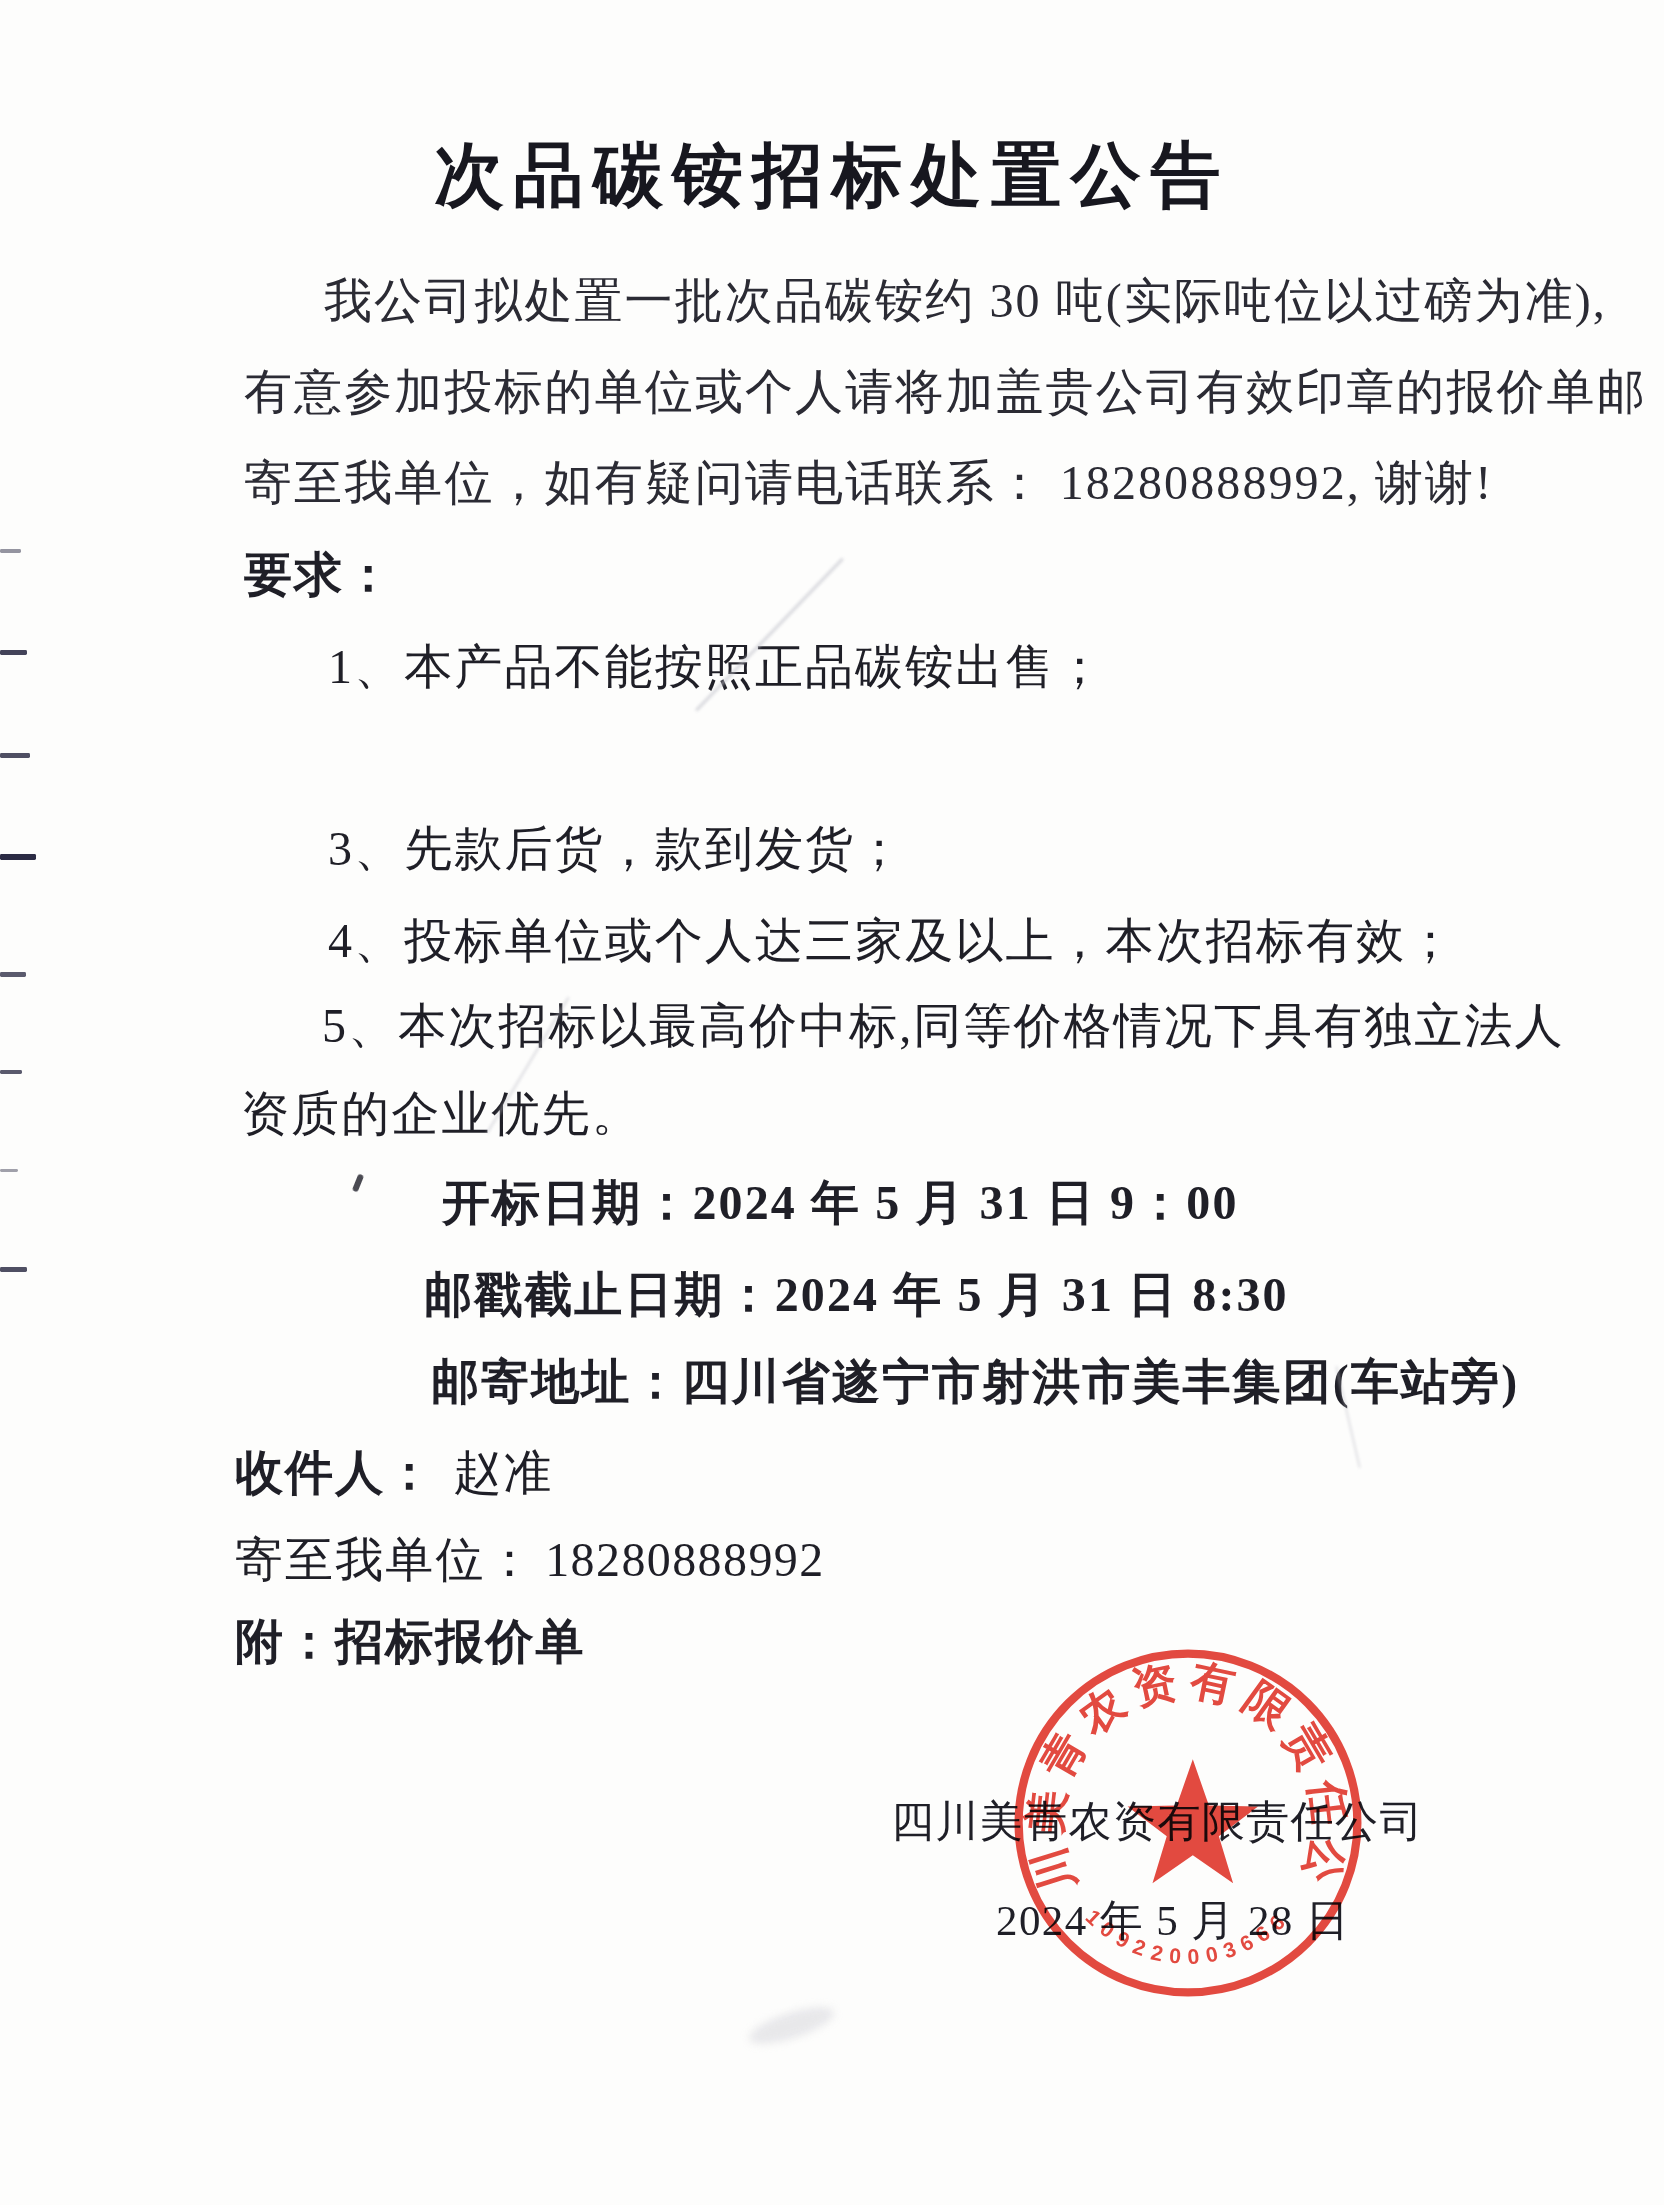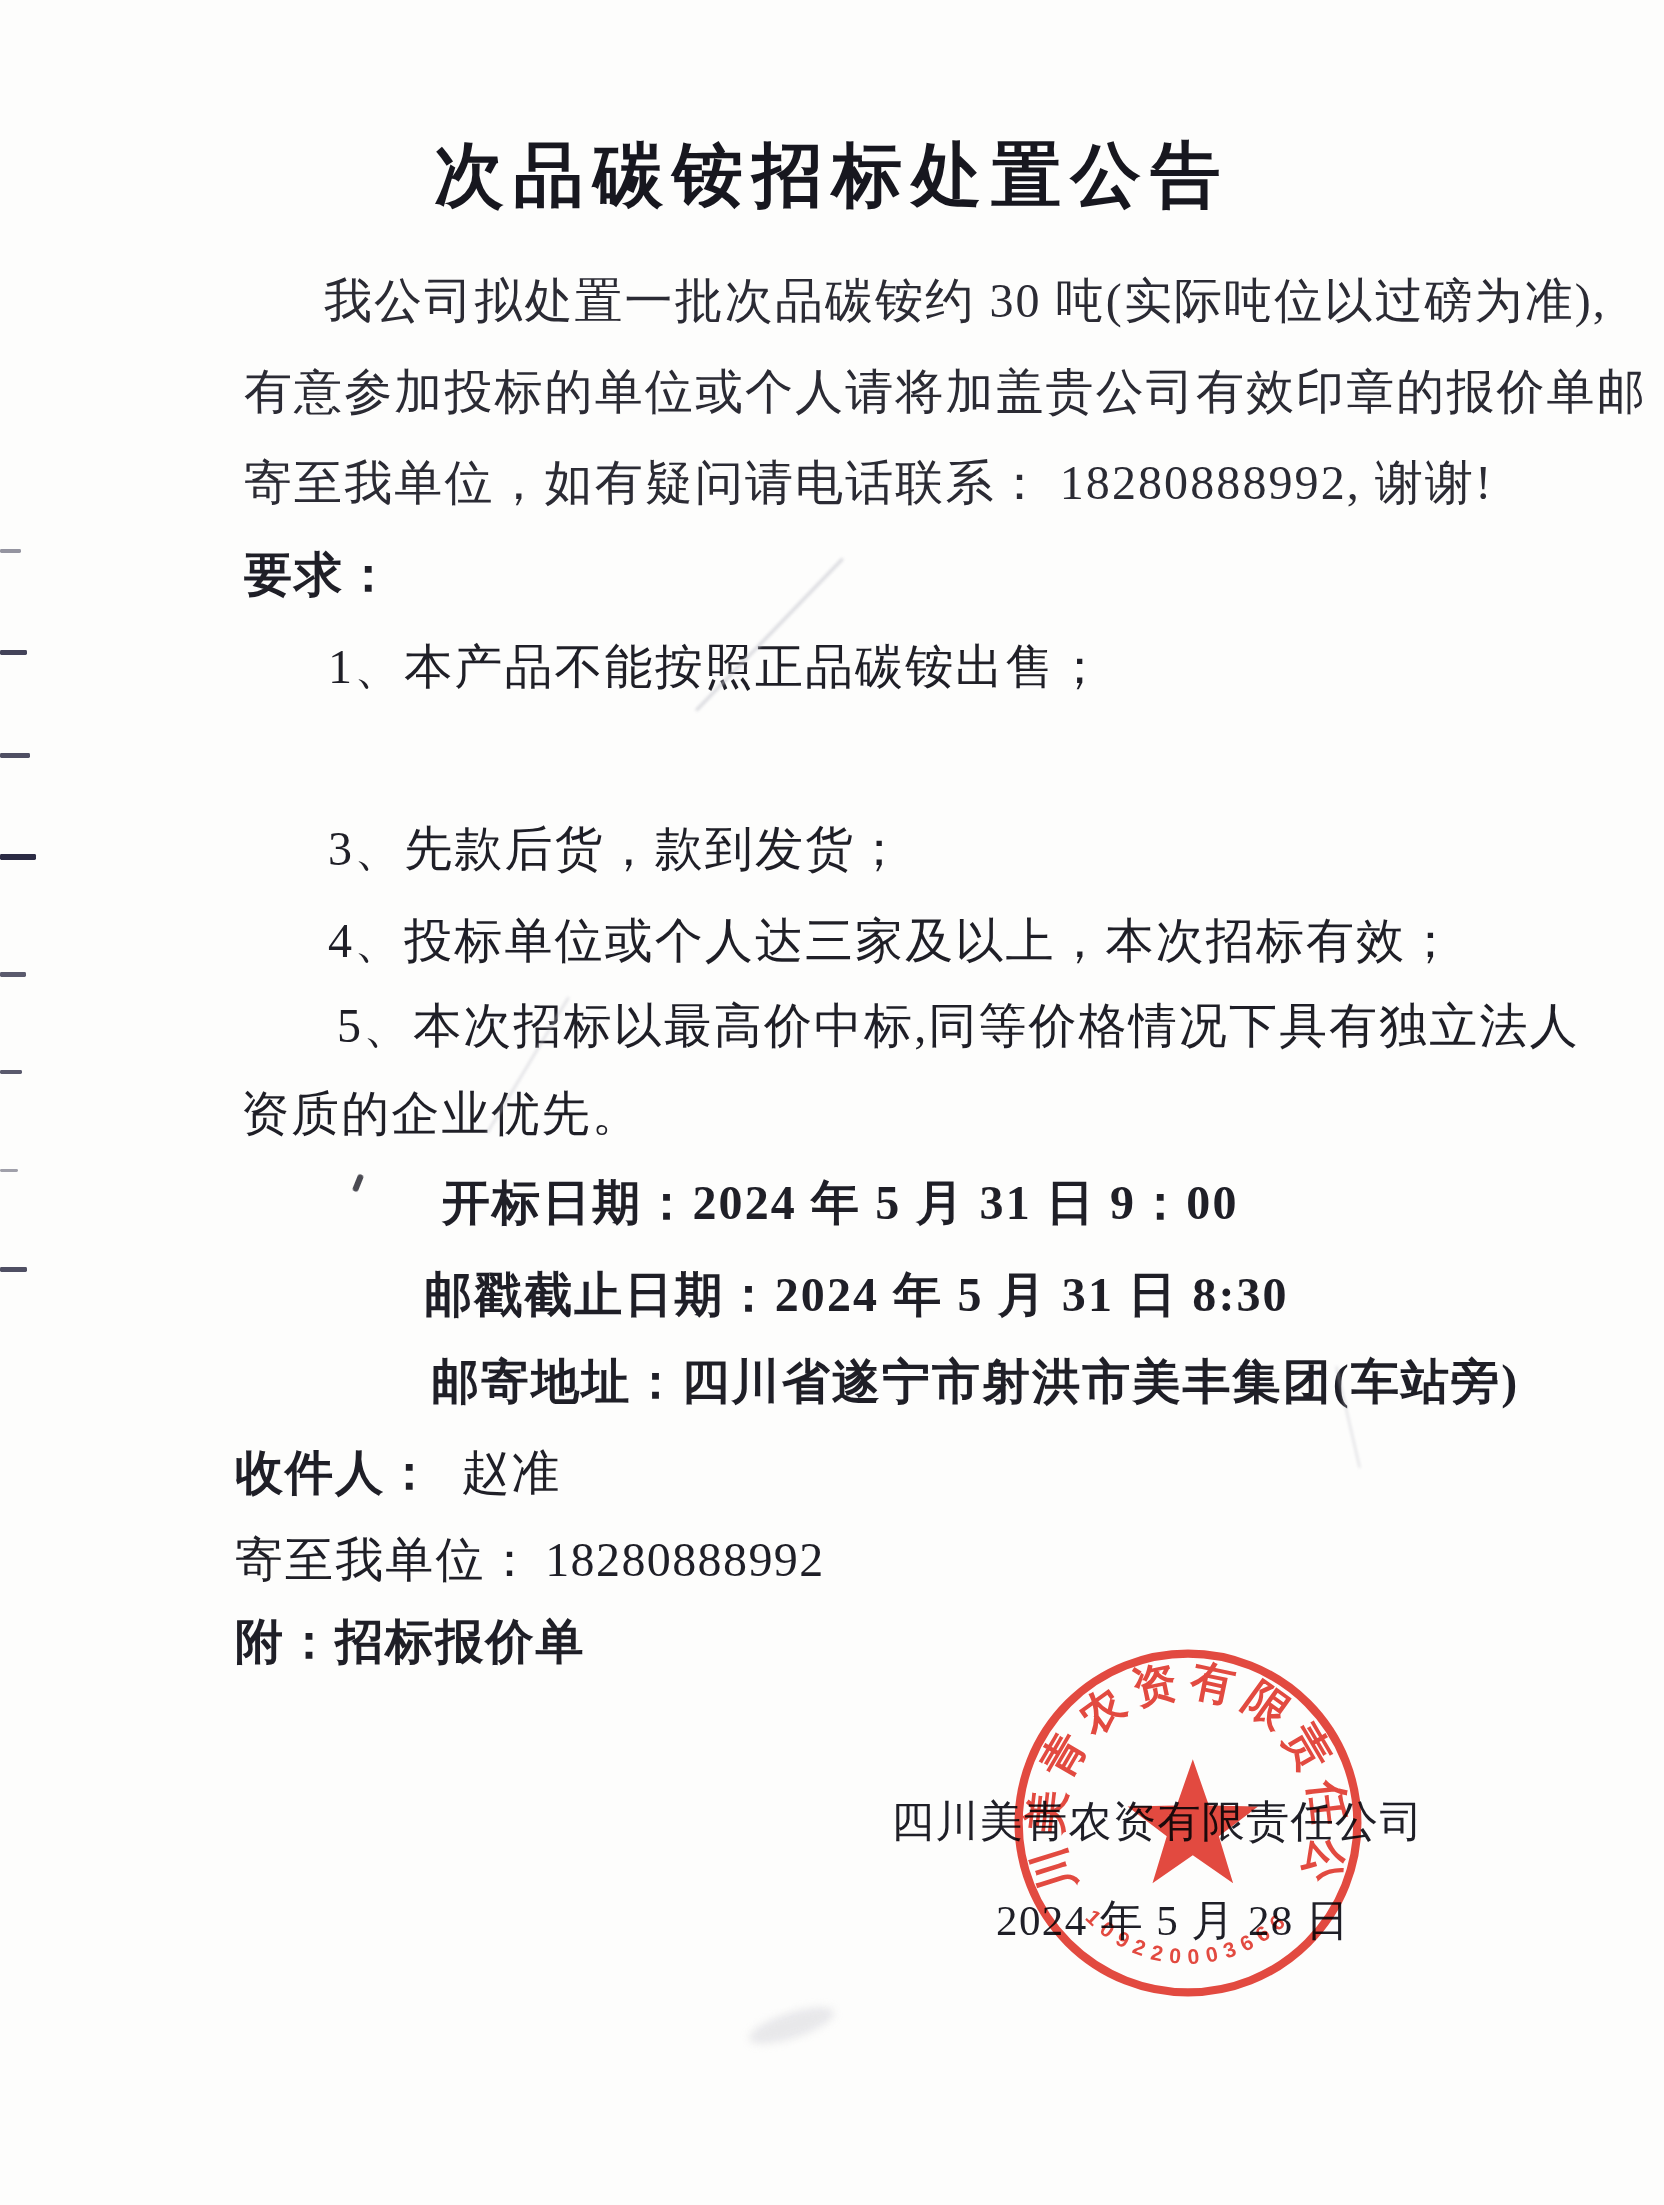--- a/index.html
+++ b/index.html
@@ -19,21 +19,21 @@
     line-height:1.15;
   }
   .b{font-weight:bold;}
   .doc-title{
     position:absolute;left:0;right:0;top:129px;
     text-align:center;
     font-size:70px;font-weight:bold;letter-spacing:9.6px;
     color:#17171f;
   }
   .soft{color:#2b2b34;}
-  .val-gap{margin-left:26px;}
+  .val-gap{margin-left:18px;}
   .val-gap-sm{margin-left:9.6px;letter-spacing:1.4px;}
   
   .stamp{
     position:absolute;left:996px;top:1631px;
     width:384px;height:384px;
     mix-blend-mode:multiply;
     opacity:0.92;
   }
   
   .edge-dash{position:absolute;left:0;background:#141430;border-radius:1.4px;}
@@ -49,21 +49,21 @@
   <div class="doc-title">次品碳铵招标处置公告</div>
 
   <div class="line soft" style="left:324px;top:273px;">我公司拟处置一批次品碳铵约 30 吨(实际吨位以过磅为准),</div>
   <div class="line soft" style="left:244px;top:364px;">有意参加投标的单位或个人请将加盖贵公司有效印章的报价单邮</div>
   <div class="line soft" style="left:244px;top:455px;">寄至我单位，如有疑问请电话联系： 18280888992, 谢谢!</div>
 
   <div class="line b" style="left:244px;top:547px;">要求：</div>
   <div class="line" style="left:328px;top:639px;">1、本产品不能按照正品碳铵出售；</div>
   <div class="line" style="left:328px;top:821px;">3、先款后货，款到发货；</div>
   <div class="line" style="left:328px;top:913px;">4、投标单位或个人达三家及以上，本次招标有效；</div>
-  <div class="line" style="left:322px;top:998px;margin-left:15px;">5、本次招标以最高价中标,同等价格情况下具有独立法人</div>
+  <div class="line" style="left:322px;top:998px;">5、本次招标以最高价中标,同等价格情况下具有独立法人</div>
   <div class="line" style="left:241px;top:1086px;">资质的企业优先。</div>
 
   <div class="line b" style="left:442px;top:1175px;">开标日期：2024 年 5 月 31 日 9：00</div>
   <div class="line b" style="left:424px;top:1267px;">邮戳截止日期：2024 年 5 月 31 日 8:30</div>
   <div class="line b" style="left:431px;top:1354px;">邮寄地址：四川省遂宁市射洪市美丰集团(车站旁)</div>
 
   <div class="line" style="left:235px;top:1445px;">
     <span class="b">收件人：</span><span class="val-gap">赵准</span>
   </div>
   <div class="line" style="left:235px;top:1532px;">

